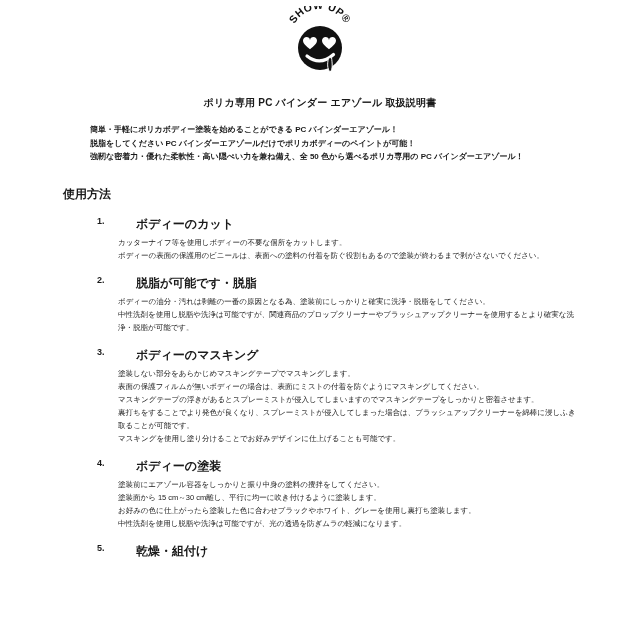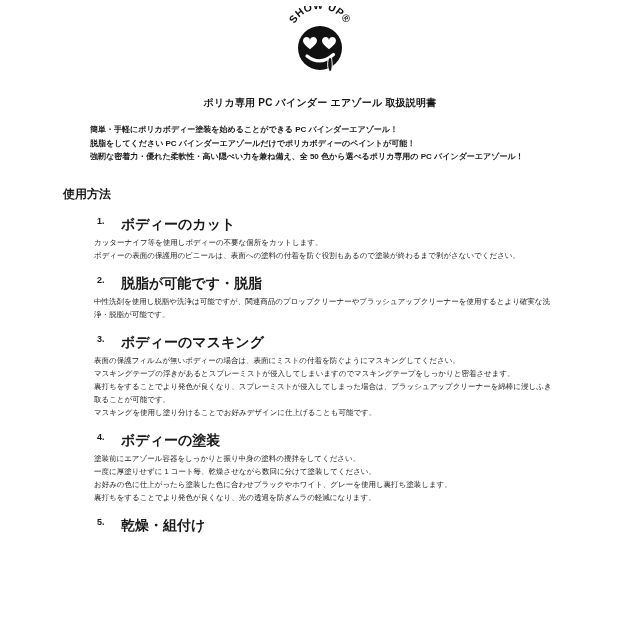--- a/index.html
+++ b/index.html
@@ -50,28 +50,28 @@
   }
   .step-num {
     position: absolute;
     left: 97px;
     top: 0;
     font-size: 9px;
     font-weight: bold;
   }
   .step-heading {
     position: absolute;
-    left: 121px;
+    left: 136px;
     top: 0;
-    font-size: 14px;
+    font-size: 12px;
     font-weight: bold;
   }
   .step-body {
     margin-top: 8px;
-    margin-left: 94px;
+    margin-left: 118px;
     width: 460px;
   }
   .step.tight .step-body { margin-top: 2px; }
   .step-line {
     font-size: 7.5px;
     font-weight: 400;
     line-height: 13px;
     letter-spacing: 0;
   }
   .logo-svg text {
@@ -123,47 +123,49 @@
         <div class="step-line">ボディーの表面の保護用のビニールは、表面への塗料の付着を防ぐ役割もあるので塗装が終わるまで剥がさないでください。</div>
       </div>
     </div>
 
     <div class="step">
       <div class="step-head">
         <span class="step-num">2.</span>
         <span class="step-heading">脱脂が可能です・脱脂</span>
       </div>
       <div class="step-body">
+        <div class="step-line">ボディーの油分・汚れは剥離の一番の原因となる為、塗装前にしっかりと確実に洗浄・脱脂をしてください。</div>
         <div class="step-line">中性洗剤を使用し脱脂や洗浄は可能ですが、関連商品のプロップクリーナーやブラッシュアップクリーナーを使用するとより確実な洗浄・脱脂が可能です。</div>
       </div>
     </div>
 
     <div class="step">
       <div class="step-head">
         <span class="step-num">3.</span>
         <span class="step-heading">ボディーのマスキング</span>
       </div>
       <div class="step-body">
+        <div class="step-line">塗装しない部分をあらかじめマスキングテープでマスキングします。</div>
         <div class="step-line">表面の保護フィルムが無いボディーの場合は、表面にミストの付着を防ぐようにマスキングしてください。</div>
         <div class="step-line">マスキングテープの浮きがあるとスプレーミストが侵入してしまいますのでマスキングテープをしっかりと密着させます。</div>
         <div class="step-line">裏打ちをすることでより発色が良くなり、スプレーミストが侵入してしまった場合は、ブラッシュアップクリーナーを綿棒に浸しふき取ることが可能です。</div>
         <div class="step-line">マスキングを使用し塗り分けることでお好みデザインに仕上げることも可能です。</div>
       </div>
     </div>
 
     <div class="step">
       <div class="step-head">
         <span class="step-num">4.</span>
         <span class="step-heading">ボディーの塗装</span>
       </div>
       <div class="step-body">
         <div class="step-line">塗装前にエアゾール容器をしっかりと振り中身の塗料の攪拌をしてください。</div>
-        <div class="step-line">一度に厚塗りせずに 1 コート毎、乾燥させながら数回に分けて塗装してください。</div>
+        <div class="step-line">塗装面から 15 cm～30 cm離し、平行に均一に吹き付けるように塗装します。</div>
         <div class="step-line">お好みの色に仕上がったら塗装した色に合わせブラックやホワイト、グレーを使用し裏打ち塗装します。</div>
-        <div class="step-line">裏打ちをすることでより発色が良くなり、光の透過を防ぎムラの軽減になります。</div>
+        <div class="step-line">中性洗剤を使用し脱脂や洗浄は可能ですが、光の透過を防ぎムラの軽減になります。</div>
       </div>
     </div>
 
     <div class="step tight">
       <div class="step-head">
         <span class="step-num">5.</span>
         <span class="step-heading">乾燥・組付け</span>
       </div>
     </div>
 

